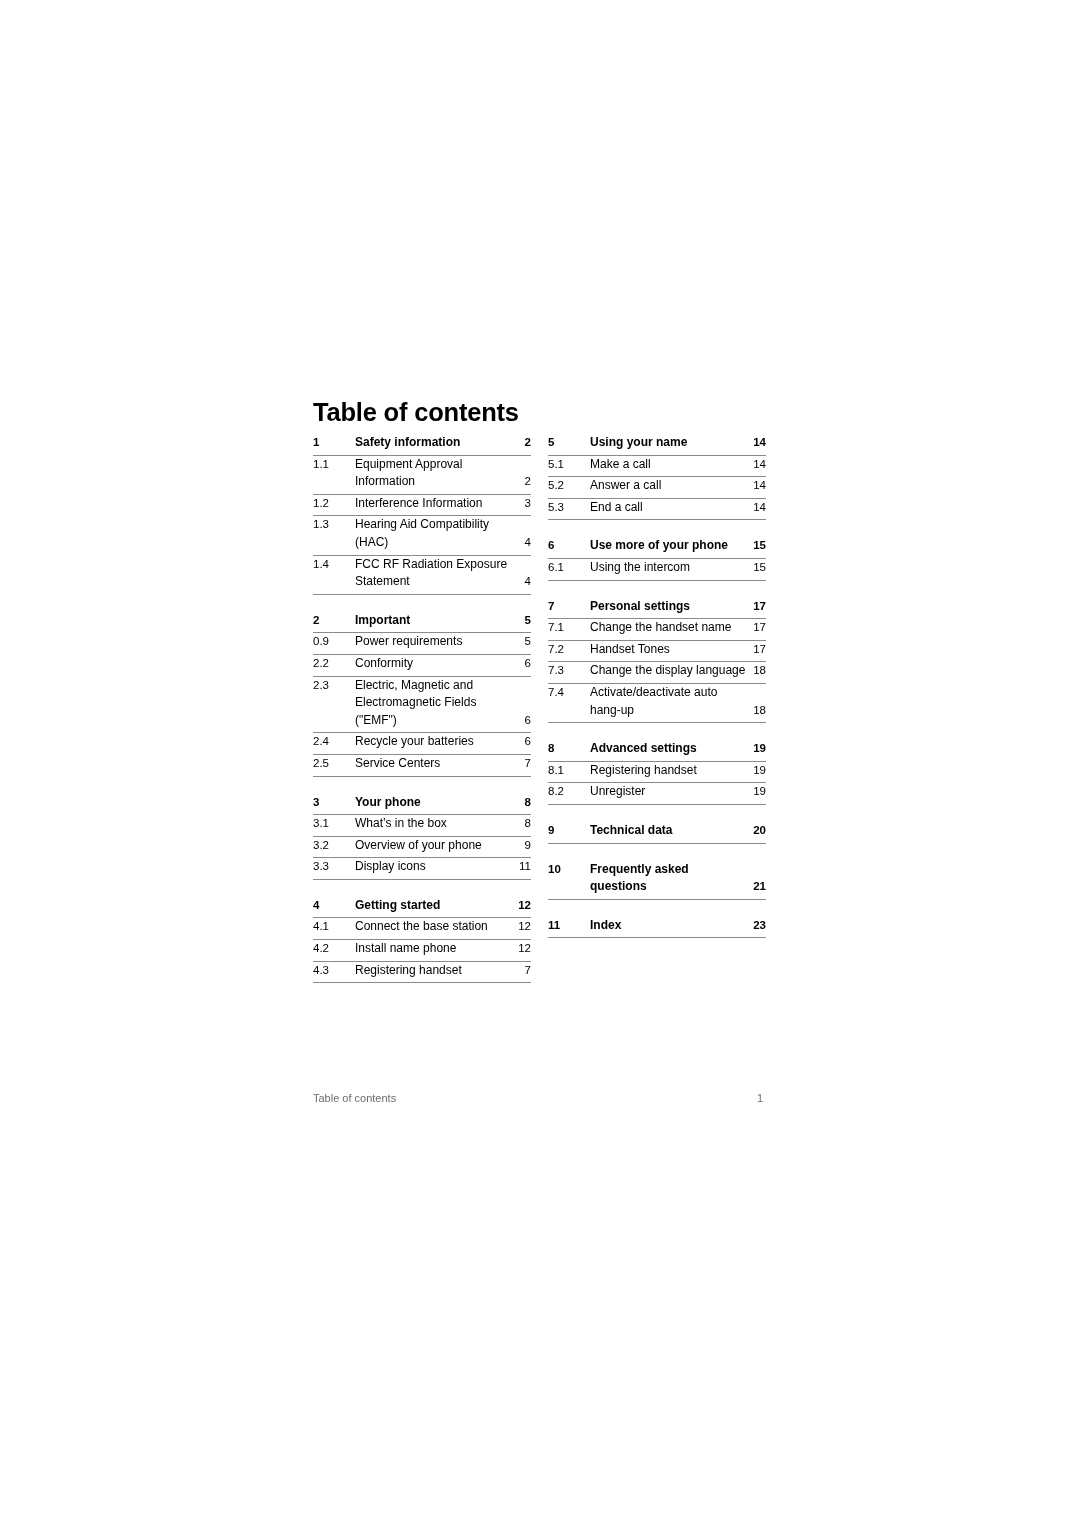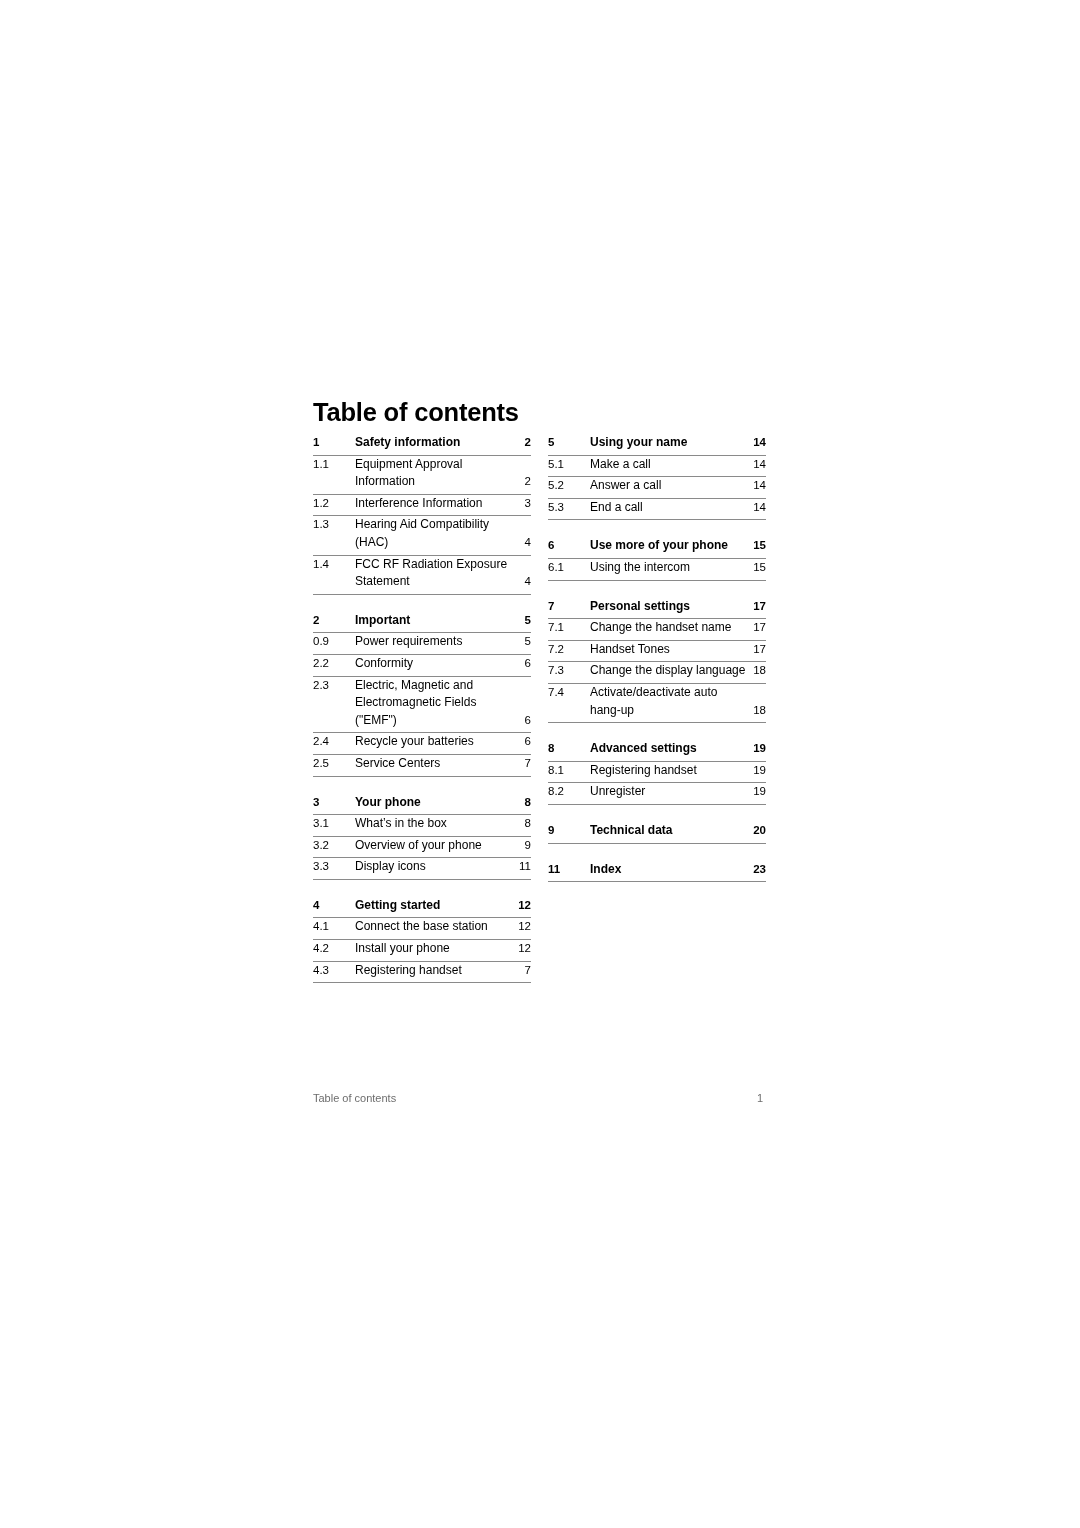--- a/index.html
+++ b/index.html
@@ -281,21 +281,21 @@
             <span class="label">
               <span class="line">Connect the base station</span>
             </span>
             <span class="page-num">12</span>
           </div>
         </div>
         <div class="entry sub">
           <div class="row">
             <span class="num">4.2</span>
             <span class="label">
-              <span class="line">Install your phone</span>
+              <span class="line">Install name phone</span>
             </span>
             <span class="page-num">12</span>
           </div>
         </div>
         <div class="entry sub">
           <div class="row">
             <span class="num">4.3</span>
             <span class="label">
               <span class="line">Registering handset</span>
             </span>
@@ -431,20 +431,30 @@
             <span class="page-num">19</span>
           </div>
         </div>
         <div class="entry section">
           <div class="row">
             <span class="num">9</span>
             <span class="label">
               <span class="line">Technical data</span>
             </span>
             <span class="page-num">20</span>
+          </div>
+        </div>
+        <div class="entry section">
+          <div class="row">
+            <span class="num">10</span>
+            <span class="label">
+              <span class="line">Frequently asked</span>
+              <span class="line">questions</span>
+            </span>
+            <span class="page-num">21</span>
           </div>
         </div>
         <div class="entry section">
           <div class="row">
             <span class="num">11</span>
             <span class="label">
               <span class="line">Index</span>
             </span>
             <span class="page-num">23</span>
           </div>

